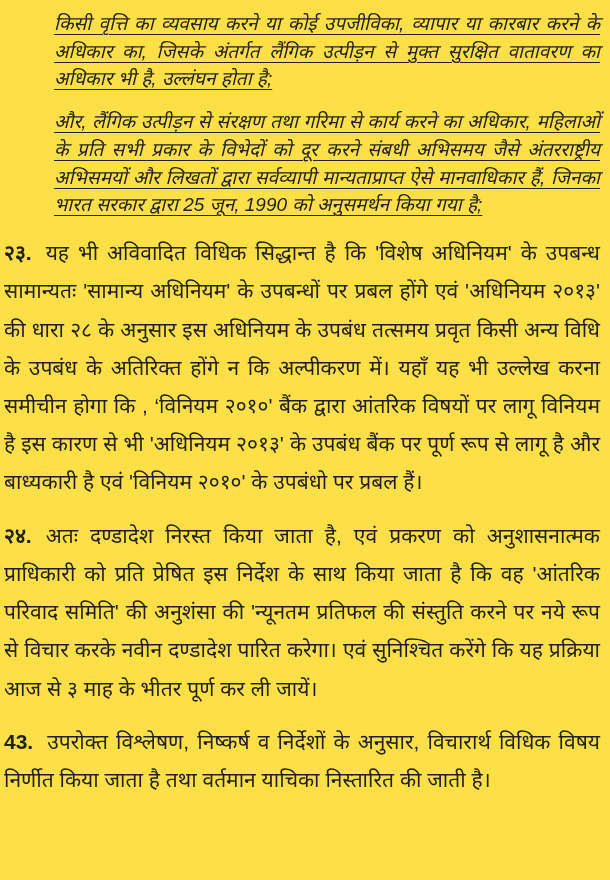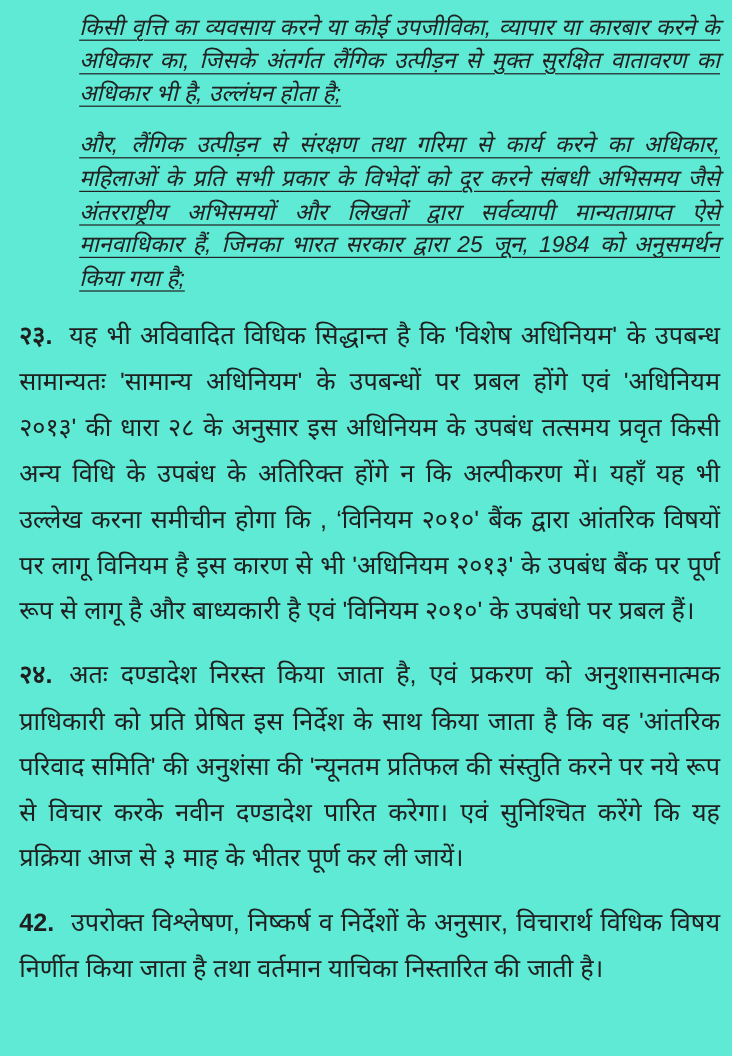--- a/index.html
+++ b/index.html
@@ -12,22 +12,22 @@
     height: 880px;
     overflow: hidden;
     font-family: "Liberation Sans", sans-serif;
     color: #1f1f1f;
     -webkit-font-smoothing: antialiased;
   }
   .page {
     box-sizing: border-box;
     width: 610px;
     height: 880px;
-    padding: 10px 10px 6px 16px;
-    background: #5eead4;
+    padding: 10px 10px 6px 4px;
+    background: #fde047;
   }
   
   .quote-block {
     margin: 0 0 6px 50px;
   }
   .quote-para {
     font-style: italic;
     font-size: 19px;
     line-height: 1.46;
     text-align: justify;
@@ -53,22 +53,22 @@
     font-weight: normal;
   }
 </style>
 </head>
 <body>
 
 <div class="page">
 
   <section class="quote-block">
     <p class="quote-para">किसी वृत्ति का व्यवसाय करने या कोई उपजीविका, व्यापार या कारबार करने के अधिकार का, जिसके अंतर्गत लैंगिक उत्पीड़न से मुक्त सुरक्षित वातावरण का अधिकार भी है, उल्लंघन होता है;</p>
-    <p class="quote-para">और, लैंगिक उत्पीड़न से संरक्षण तथा गरिमा से कार्य करने का अधिकार, महिलाओं के प्रति सभी प्रकार के विभेदों को दूर करने संबधी अभिसमय जैसे अंतरराष्ट्रीय अभिसमयों और लिखतों द्वारा सर्वव्यापी मान्यताप्राप्त ऐसे मानवाधिकार हैं, जिनका भारत सरकार द्वारा 25 जून, 1984 को अनुसमर्थन किया गया है;</p>
+    <p class="quote-para">और, लैंगिक उत्पीड़न से संरक्षण तथा गरिमा से कार्य करने का अधिकार, महिलाओं के प्रति सभी प्रकार के विभेदों को दूर करने संबधी अभिसमय जैसे अंतरराष्ट्रीय अभिसमयों और लिखतों द्वारा सर्वव्यापी मान्यताप्राप्त ऐसे मानवाधिकार हैं, जिनका भारत सरकार द्वारा 25 जून, 1990 को अनुसमर्थन किया गया है;</p>
   </section>
 
   <p class="body-para"><span class="para-num">२३.</span><span>यह भी अविवादित विधिक सिद्धान्त है कि 'विशेष अधिनियम' के उपबन्ध सामान्यतः 'सामान्य अधिनियम' के उपबन्धों पर प्रबल होंगे एवं 'अधिनियम २०१३' की धारा २८ के अनुसार इस अधिनियम के उपबंध तत्समय प्रवृत किसी अन्य विधि के उपबंध के अतिरिक्त होंगे न कि अल्पीकरण में। यहाँ यह भी उल्लेख करना समीचीन होगा कि , ‘विनियम २०१०' बैंक द्वारा आंतरिक विषयों पर लागू विनियम है इस कारण से भी 'अधिनियम २०१३' के उपबंध बैंक पर पूर्ण रूप से लागू है और बाध्यकारी है एवं 'विनियम २०१०' के उपबंधो पर प्रबल हैं।</span></p>
 
   <p class="body-para"><span class="para-num">२४.</span><span>अतः दण्डादेश </span><span class="bold-word">निरस्त</span><span> किया जाता है, एवं प्रकरण को अनुशासनात्मक प्राधिकारी को प्रति प्रेषित इस निर्देश के साथ किया जाता है कि वह 'आंतरिक परिवाद समिति' की अनुशंसा की 'न्यूनतम प्रतिफल की संस्तुति करने पर नये रूप से विचार करके नवीन दण्डादेश पारित करेगा। एवं सुनिश्चित करेंगे कि यह प्रक्रिया आज से ३ माह के भीतर पूर्ण कर ली जायें।</span></p>
 
-  <p class="body-para"><span class="para-num">42.</span><span>उपरोक्त विश्लेषण, निष्कर्ष व निर्देशों के अनुसार, विचारार्थ विधिक विषय निर्णीत किया जाता है तथा वर्तमान याचिका निस्तारित की जाती है।</span></p>
+  <p class="body-para"><span class="para-num">43.</span><span>उपरोक्त विश्लेषण, निष्कर्ष व निर्देशों के अनुसार, विचारार्थ विधिक विषय निर्णीत किया जाता है तथा वर्तमान याचिका निस्तारित की जाती है।</span></p>
 
 </div>
 
 </body></html>

